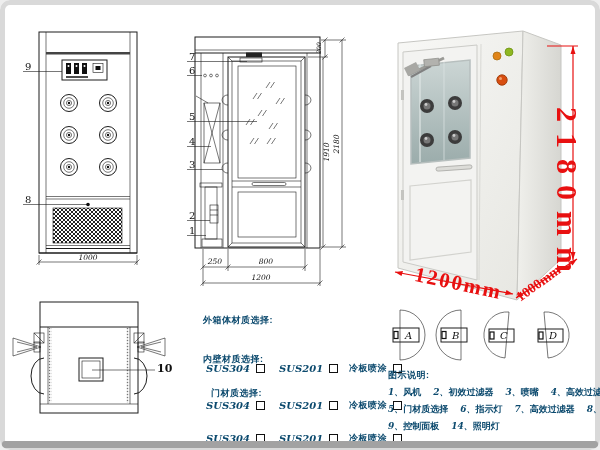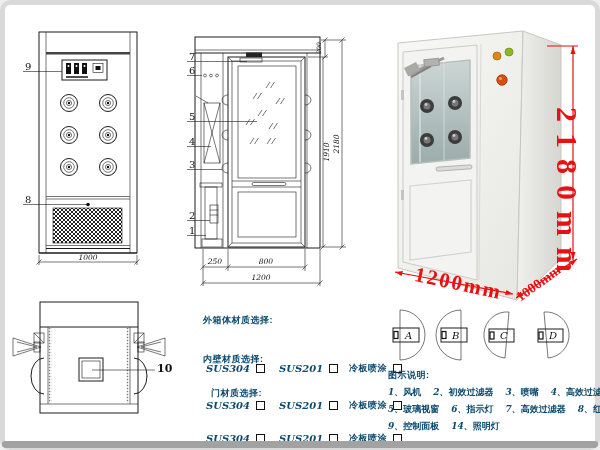--- a/index.html
+++ b/index.html
@@ -434,21 +434,21 @@
           <span>喷嘴</span>
         </span>
     <span class="it">
           <span class="lg-num">4、</span>
           <span>高效过滤器</span>
         </span>
   </div>
   <div class="legend-line">
     <span class="it">
           <span class="lg-num">5、</span>
-          <span>玻璃视窗</span>
+          <span>门材质选择</span>
         </span>
     <span class="it">
           <span class="lg-num">6、</span>
           <span>指示灯</span>
         </span>
     <span class="it">
           <span class="lg-num">7、</span>
           <span>高效过滤器</span>
         </span>
     <span class="it">

